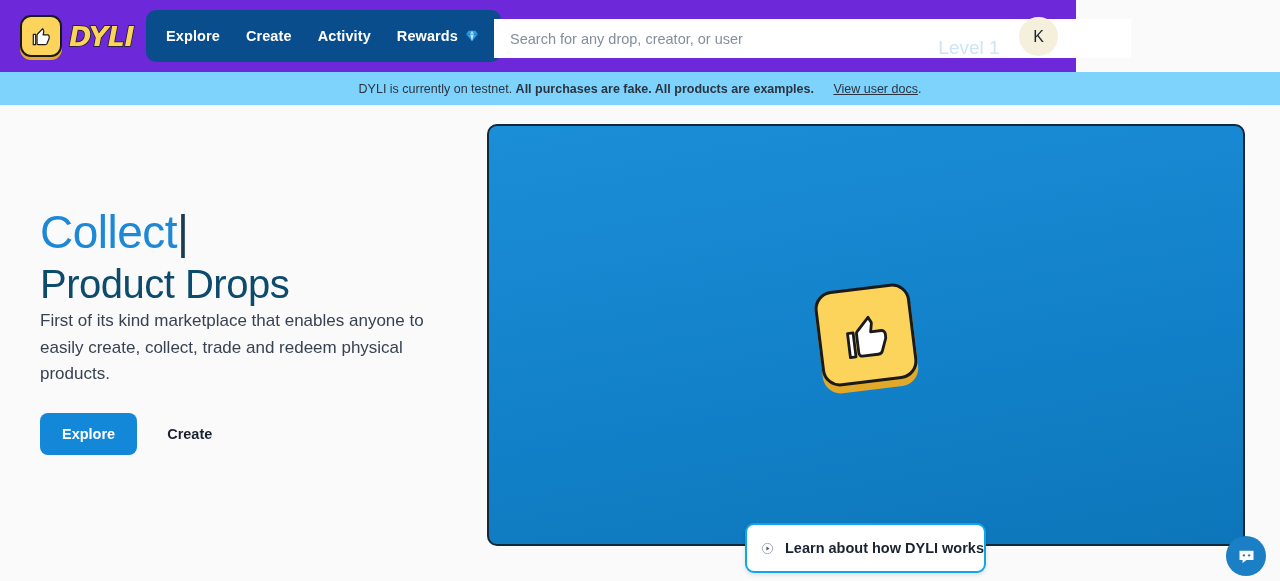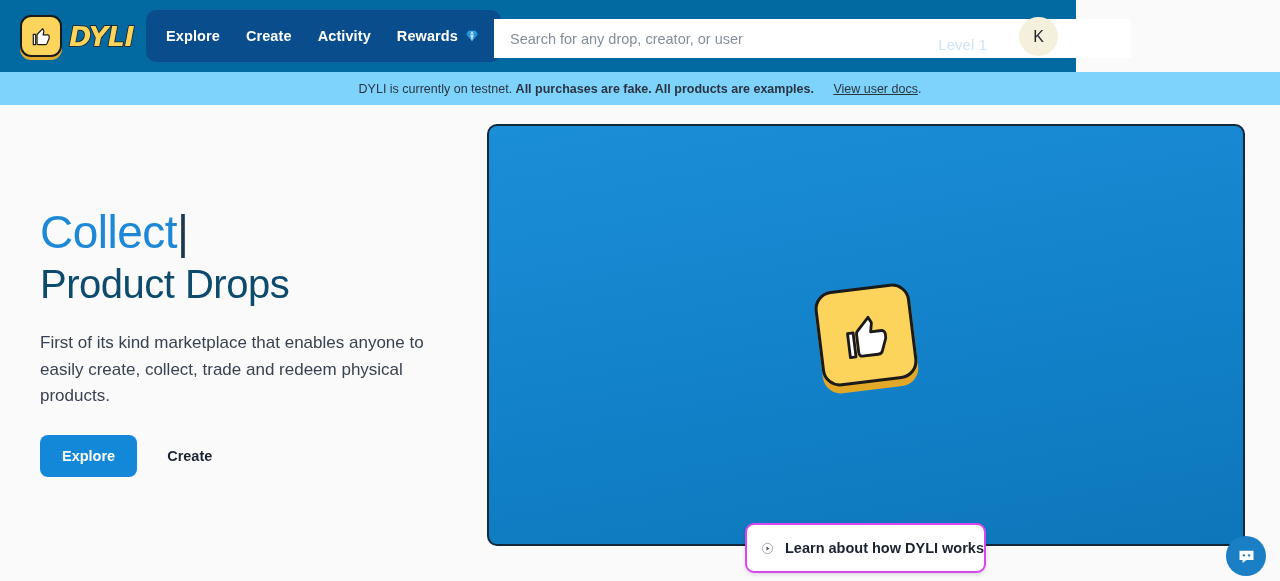--- a/index.html
+++ b/index.html
@@ -16,21 +16,21 @@
     background: #fafafa;
     position: relative;
   }
 
   
   .header {
     position: absolute;
     top: 0; left: 0;
     width: 1076px;
     height: 72px;
-    background: #0369a1;
+    background: #6d28d9;
     display: flex;
     align-items: center;
   }
 
   .logo-wrap {
     display: flex;
     align-items: center;
     gap: 7px;
     margin-left: 20px;
     width: 116px;
@@ -117,21 +117,21 @@
     cursor: pointer;
   }
   .wallet-balance {
     color: #ffffff;
     font-size: 15px;
     font-weight: bold;
     letter-spacing: 0.1px;
   }
   .wallet-level {
     color: #cfe4f5;
-    font-size: 15px;
+    font-size: 19px;
     font-weight: normal;
   }
 
   .avatar {
     position: absolute;
     right: 18px;
     top: 17px;
     width: 39px;
     height: 39px;
     border-radius: 50%;
@@ -187,21 +187,20 @@
   .hl2 {
     font-size: 40px;
     font-weight: normal;
     color: #0c4a6e;
     line-height: 1.18;
     letter-spacing: -0.5px;
     margin-top: 2px;
   }
 
   .hero-sub {
-    margin-top: 22px;
     font-size: 17px;
     line-height: 1.55;
     color: #394252;
     width: 412px;
   }
 
   .hero-btns {
     margin-top: 26px;
     display: flex;
     align-items: center;
@@ -260,21 +259,21 @@
     justify-content: center;
   }
 
   .video-cta {
     position: absolute;
     left: 745px;
     top: 523px;
     width: 241px;
     height: 50px;
     background: #ffffff;
-    border: 2px solid #d946ef;
+    border: 2px solid #0ea5e9;
     border-radius: 9px;
     display: flex;
     align-items: center;
     gap: 11px;
     padding-left: 14px;
     cursor: pointer;
     box-shadow: 0 2px 4px rgba(0,0,0,0.12);
   }
   .video-cta-label {
     font-size: 14.5px;

